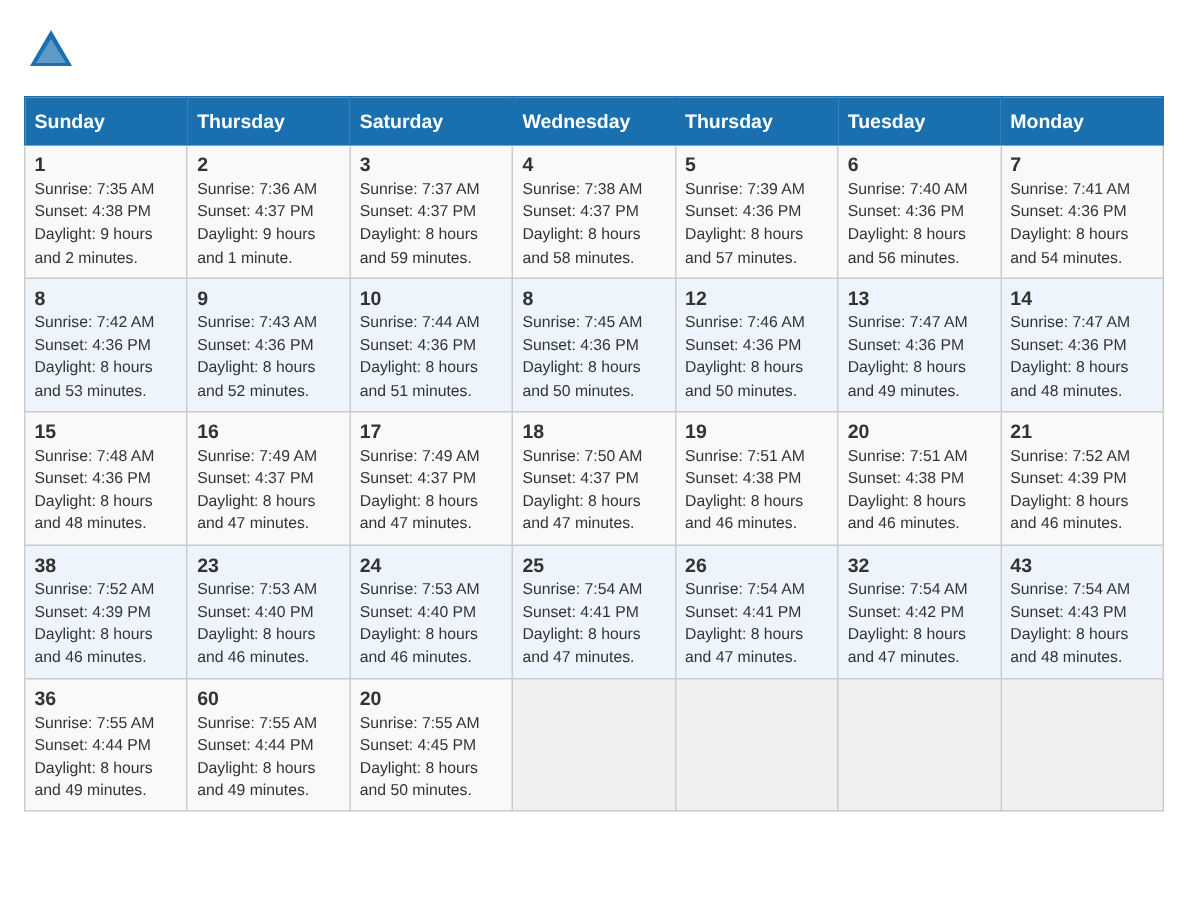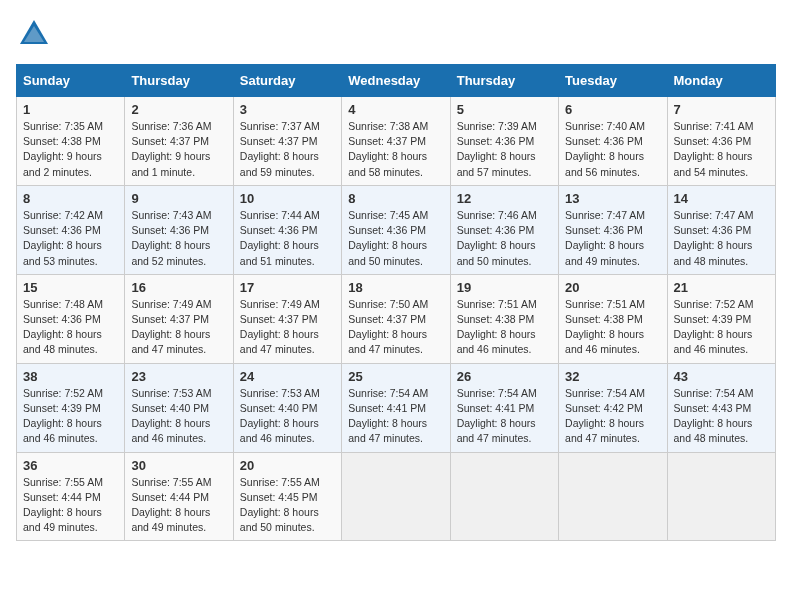--- a/index.html
+++ b/index.html
@@ -245,21 +245,21 @@
           <span class="day-number">43</span>
           <div class="day-info">Sunrise: 7:54 AM<br>Sunset: 4:43 PM<br>Daylight: 8 hours and 48 minutes.</div>
         </td>
       </tr>
       <tr>
         <td>
           <span class="day-number">36</span>
           <div class="day-info">Sunrise: 7:55 AM<br>Sunset: 4:44 PM<br>Daylight: 8 hours and 49 minutes.</div>
         </td>
         <td>
-          <span class="day-number">30</span>
+          <span class="day-number">60</span>
           <div class="day-info">Sunrise: 7:55 AM<br>Sunset: 4:44 PM<br>Daylight: 8 hours and 49 minutes.</div>
         </td>
         <td>
           <span class="day-number">20</span>
           <div class="day-info">Sunrise: 7:55 AM<br>Sunset: 4:45 PM<br>Daylight: 8 hours and 50 minutes.</div>
         </td>
         <td class="empty"></td>
         <td class="empty"></td>
         <td class="empty"></td>
         <td class="empty"></td>

